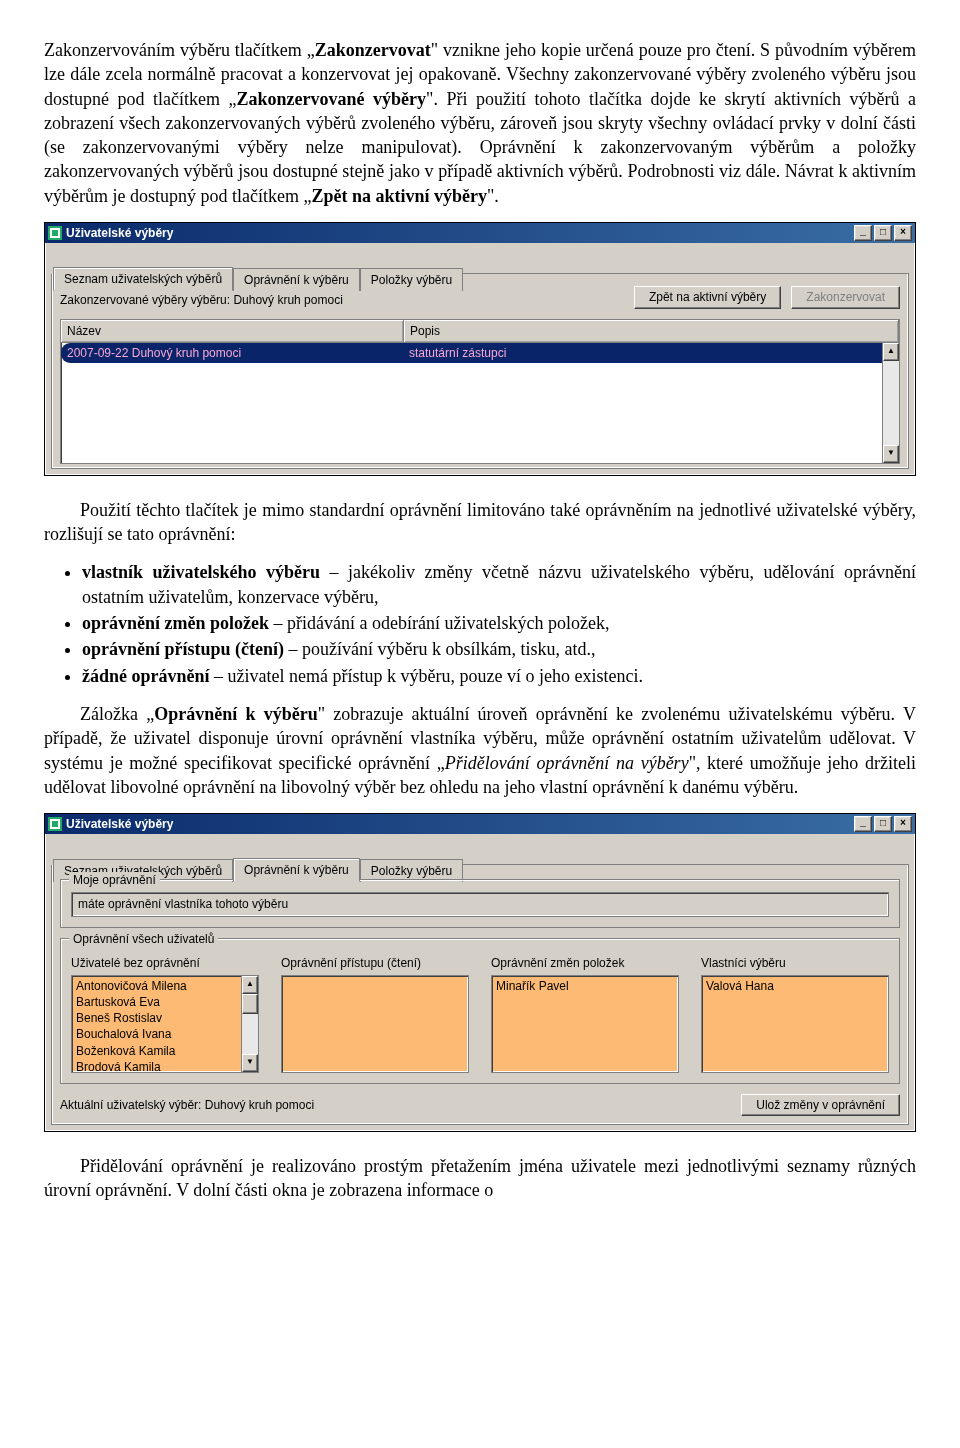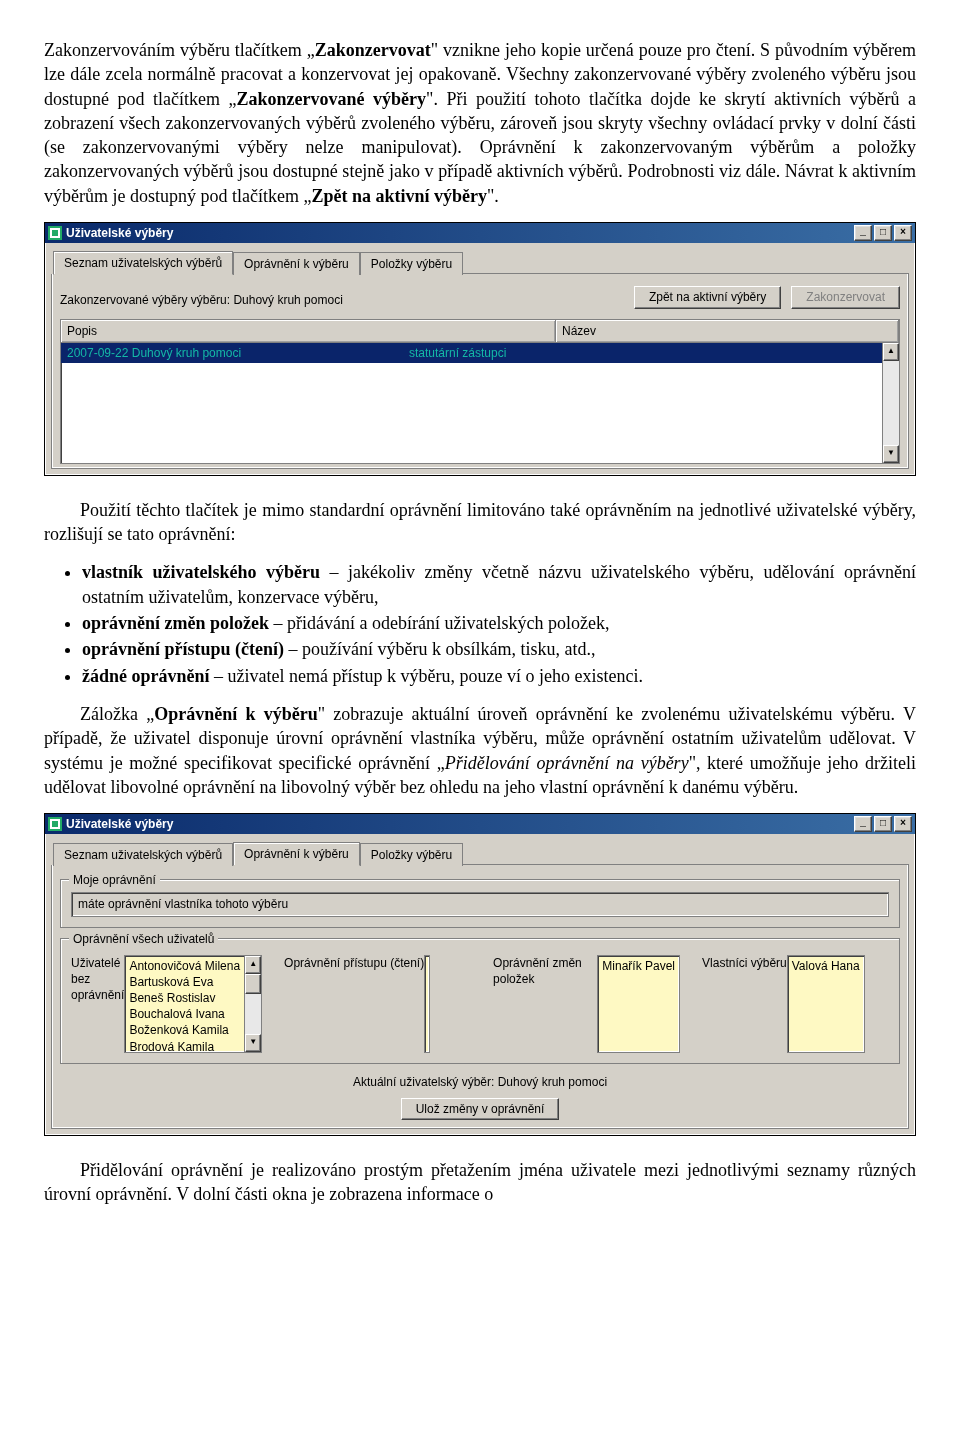--- a/index.html
+++ b/index.html
@@ -59,21 +59,21 @@
   .winbody { padding: 4px 6px 6px 6px; }
   .tabs { display:flex; align-items:flex-end; margin: 2px 0 0 2px; border-bottom:1px solid #808080; }
   .tab {
     padding: 3px 10px 3px 10px;
     border: 1px solid #808080;
     border-bottom: none;
     background: #d4d0c8;
     margin-right: 0;
     font-size: 12px;
     position: relative;
-    top: 2px;
+    top: 18px;
   }
   .tab.active {
     background:#d4d0c8;
     box-shadow: inset 1px 1px 0 #fff;
     border-bottom: 1px solid #d4d0c8;
     z-index: 2;
   }
   .tabpanel {
     border: 1px solid #808080;
     border-top: none;
@@ -112,21 +112,22 @@
     padding:3px 6px;
     border-right:1px solid #808080;
     box-shadow: inset 1px 1px 0 #fff, inset -1px -1px 0 #a0a0a0;
   }
   .col-nazev { width: 330px; }
   .col-popis { flex:1; }
   .grid-body { position:relative; height: 120px; }
   .grid-row {
     display:flex;
     background:#0a246a;
-    color:#14b8a6;
+    color:#f9a8d4;
+    border-radius:9px;
   }
   .grid-row .gcell { padding:2px 6px; }
   .grid-row .gcell.col-nazev { width:330px; }
   .grid-row .gcell.col-popis { flex:1; }
   .vscroll {
     position:absolute; right:0; top:0; bottom:0; width:16px;
     background:#e0e0e0;
     display:flex; flex-direction:column;
     border-left:1px solid #808080;
   }
@@ -152,26 +153,26 @@
   .groupbox > .legend {
     position:absolute; top:-8px; left:8px;
     background:#d4d0c8; padding:0 4px;
     font-size:12px;
   }
   .perm-cols {
     display:flex;
     gap: 22px;
     margin-top: 4px;
   }
-  .perm-col { flex:1; display:flex; flex-direction:row; }
+  .perm-col { flex:1; display:flex; flex-direction:column; }
   .perm-col .plabel { font-size:12px; margin-bottom: 4px; }
   .listbox {
     border:1px solid #808080;
     box-shadow: inset 1px 1px 0 #404040, inset -1px -1px 0 #fff;
-    background:#fef9c3;
+    background:#fdba74;
     height: 96px;
     display:flex;
   }
   .listbox .items { flex:1; padding:2px 2px; overflow:hidden; }
   .listbox .items div { padding:0 2px; font-size:12px; white-space:nowrap; }
   .listbox .lv-vscroll {
     width:16px; background:#e0e0e0;
     display:flex; flex-direction:column;
     border-left:1px solid #808080;
   }
@@ -191,21 +192,21 @@
   .listbox .lv-vscroll .track { flex:1; background:#e8e8e8; }
 
   .inset {
     border:1px solid #808080;
     box-shadow: inset 1px 1px 0 #404040, inset -1px -1px 0 #fff;
     background:#d4d0c8;
     padding:3px 6px;
     font-size:12px;
   }
   .bottom-row {
-    display:flex; align-items:center; gap:8px; margin-top:8px;flex-direction:column;
+    display:flex; align-items:center; gap:8px; margin-top:8px;
   }
   .bottom-row .left { flex:1; display:flex; align-items:center; }
   .bold12 { font-weight:normal; }
 </style>
 </head>
 <body>
 
 <p>
   <span>Zakonzervováním výběru tlačítkem „</span><span class="b">Zakonzervovat</span><span>" vznikne jeho kopie určená pouze pro čtení. S původním výběrem lze dále zcela normálně pracovat a konzervovat jej opakovaně. Všechny zakonzervované výběry zvoleného výběru jsou dostupné pod tlačítkem „</span><span class="b">Zakonzervované výběry</span><span>". Při použití tohoto tlačítka dojde ke skrytí aktivních výběrů a zobrazení všech zakonzervovaných výběrů zvoleného výběru, zároveň jsou skryty všechny ovládací prvky v dolní části (se zakonzervovanými výběry nelze manipulovat). Oprávnění k zakonzervovaným výběrům a položky zakonzervovaných výběrů jsou dostupné stejně jako v případě aktivních výběrů. Podrobnosti viz dále. Návrat k aktivním výběrům je dostupný pod tlačítkem „</span><span class="b">Zpět na aktivní výběry</span><span>".</span>
 </p>
@@ -232,22 +233,22 @@
       <div class="tab">Položky výběru</div>
     </div>
     <div class="tabpanel" style="padding-bottom:4px;">
       <div class="toolbar-row">
         <div class="lbl">Zakonzervované výběry výběru: Duhový kruh pomoci</div>
         <div class="btn" style="margin-right:10px;"><span>Zpět na aktivní výběry</span></div>
         <div class="btn disabled"><span>Zakonzervovat</span></div>
       </div>
       <div class="grid">
         <div class="grid-header">
+          <div class="ghcell col-nazev">Název</div>
           <div class="ghcell col-popis">Popis</div>
-          <div class="ghcell col-nazev">Název</div>
         </div>
         <div class="grid-body">
           <div class="grid-row">
             <div class="gcell col-nazev">2007-09-22 Duhový kruh pomoci</div>
             <div class="gcell col-popis">statutární zástupci</div>
           </div>
           <div class="vscroll">
             <div class="arrow">▲</div>
             <div class="track"></div>
             <div class="arrow">▼</div>

